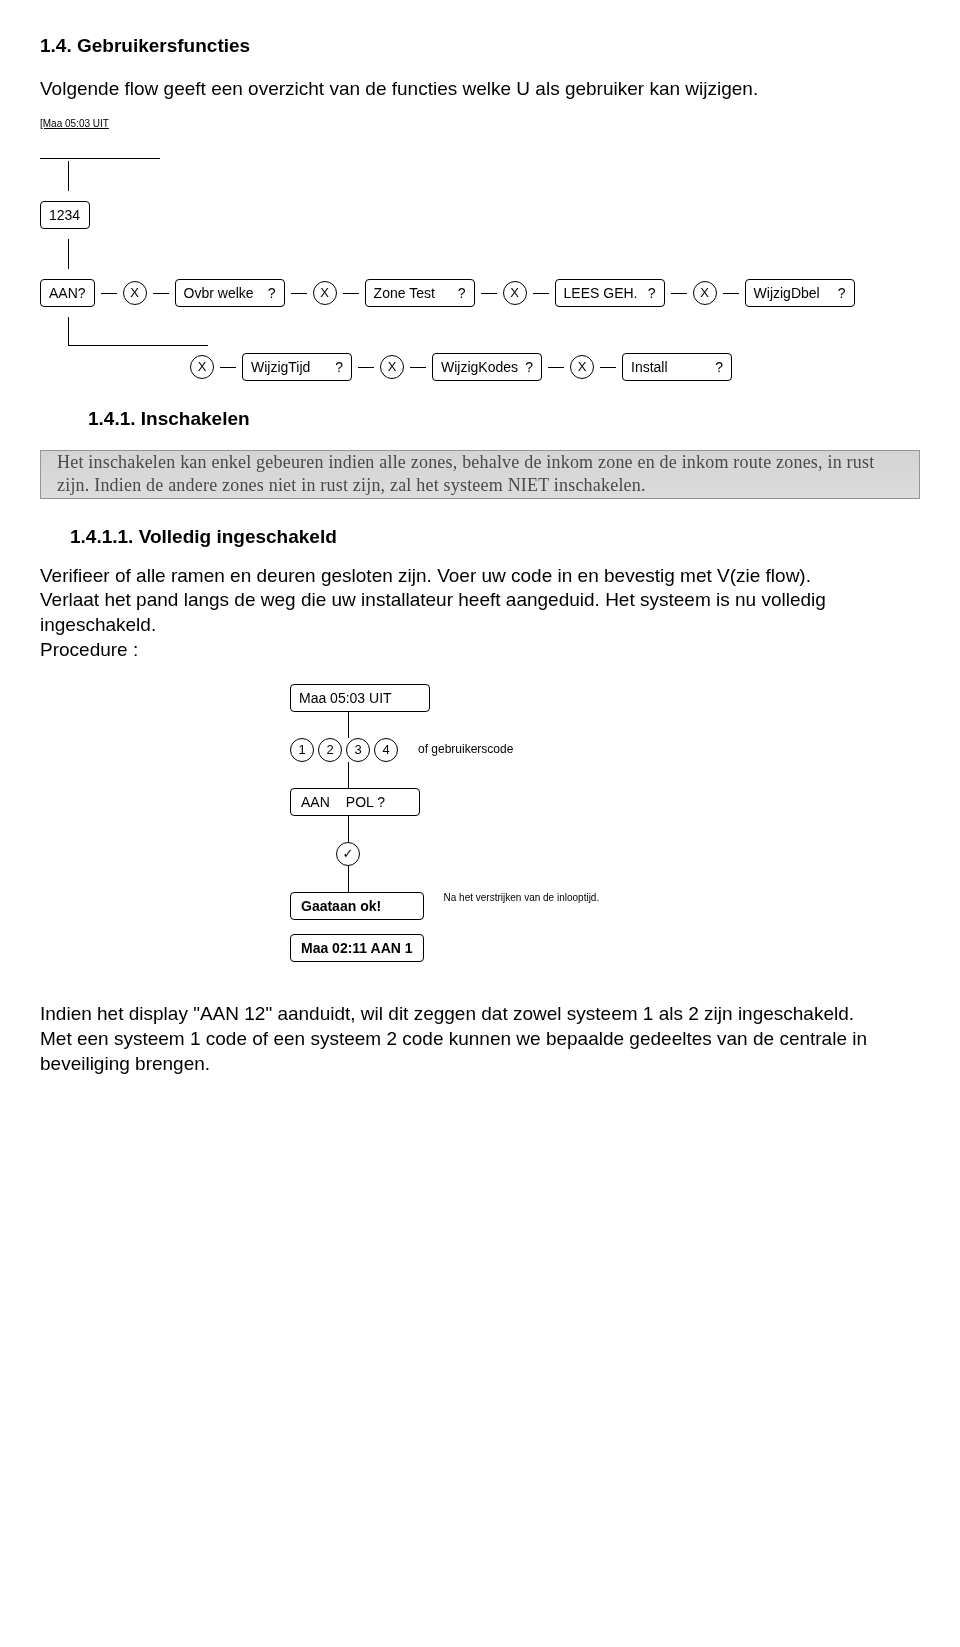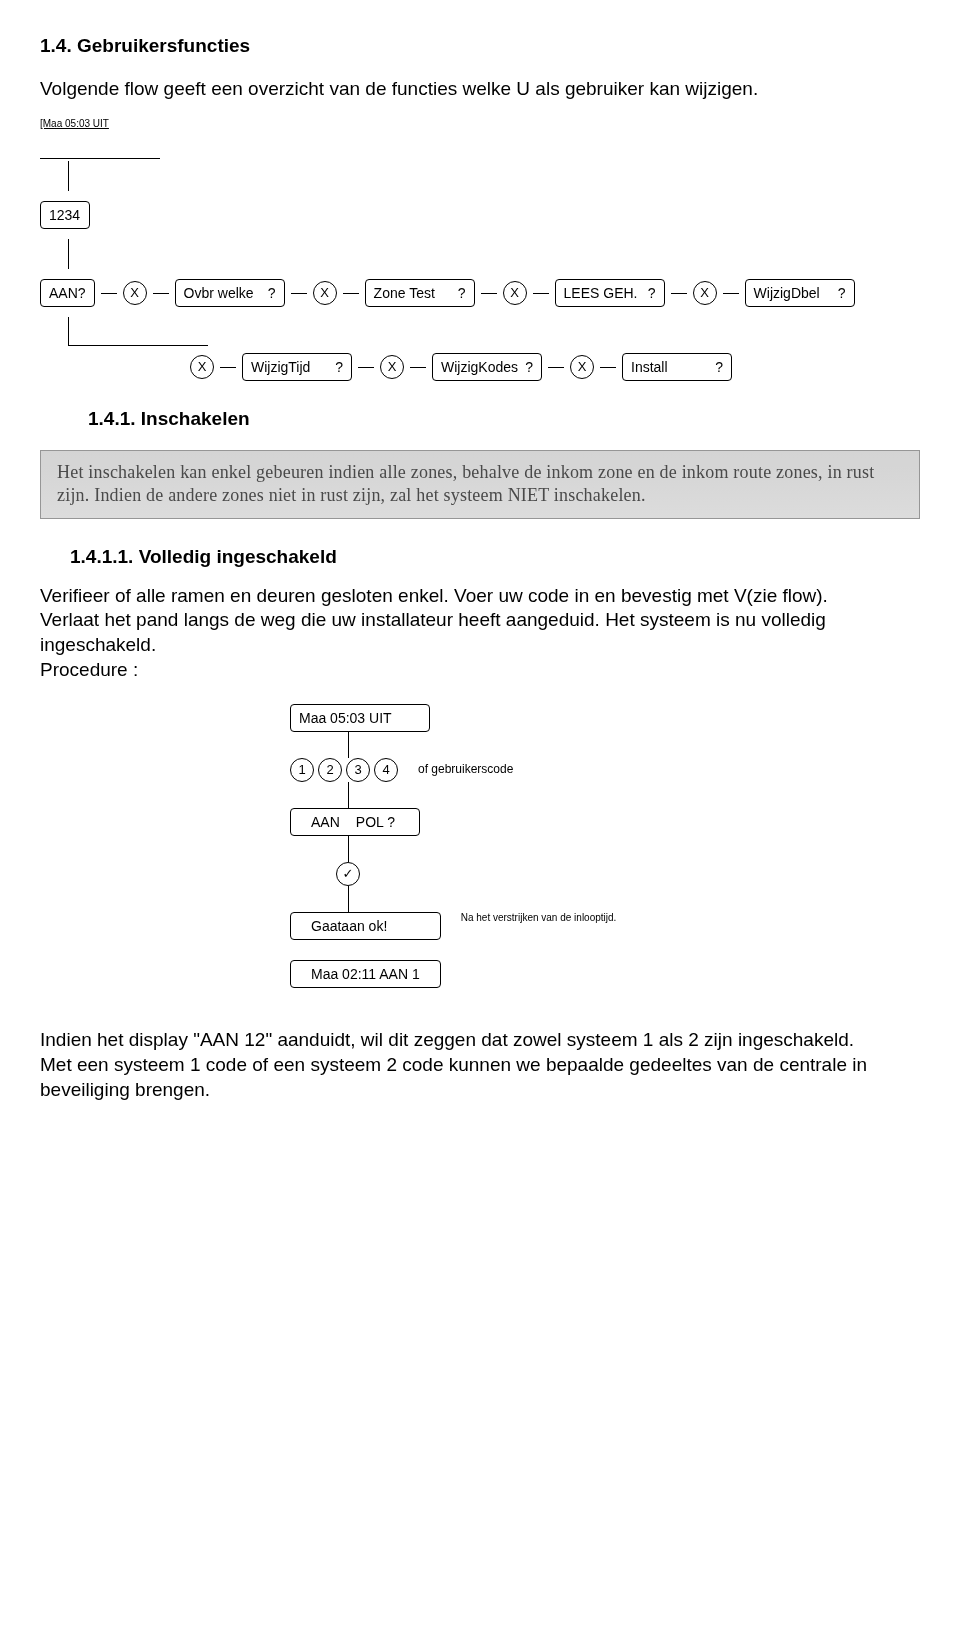--- a/index.html
+++ b/index.html
@@ -46,34 +46,34 @@
   .return-wrap .down { position:absolute; left: 28px; top:0; height: 28px; width:1px; background:#000; }
   .return-wrap .across { position:absolute; left: 28px; top:28px; height:1px; background:#000; width: 140px; }
   .return-row { display:flex; align-items:center; gap:6px; margin-left: 150px; margin-top: -14px; }
 
   .greybox {
     margin: 18px 0 26px 0;
     border: 1px solid #999;
     background: linear-gradient(#ddd,#e6e6e6);
     color: #444;
     font-family: Georgia, 'Times New Roman', serif;
-    padding: 10px 16px;
+    padding: 0 16px;
     font-size: 18px;
     letter-spacing: .2px;
     filter: contrast(.9);
   }
 
   
   .proc { margin: 22px 0 30px 250px; }
   .proc .node { display:flex; align-items:center; gap: 20px; text-align: right; }
   .proc .vline2 { width:1px; background:#000; height:26px; margin-left: 58px; }
   .proc .caption { font-size: 12px; }
   .proc .keys-row { display:flex; gap:4px; }
-  .proc .pill.p { min-width: 130px; justify-content: flex-start; gap: 16px; padding: 2px 20px; }
-  .proc .stack { display:flex; flex-direction:column; gap:20px; }
+  .proc .pill.p { min-width: 130px; justify-content: flex-start; gap: 16px; padding: 2px 10px; }
+  .proc .stack { display:flex; flex-direction:column; gap:14px;font-weight:bold; }
   .proc .sidecap { font-size: 10px; max-width: 190px; line-height:1.2; }
 
   .footer-para { margin-top: 40px; }
 </style>
 </head>
 <body>
 
 <div class="h2">1.4. Gebruikersfuncties</div>
 
 <div class="para">Volgende flow geeft een overzicht van de functies welke U als gebruiker kan wijzigen.</div>
@@ -152,21 +152,21 @@
       </span>
   </div>
 </div>
 
 <div class="h3">1.4.1. Inschakelen</div>
 
 <div class="greybox">Het inschakelen kan enkel gebeuren indien alle zones, behalve de inkom zone en de inkom route zones, in rust zijn. Indien de andere zones niet in rust zijn, zal het systeem NIET inschakelen.</div>
 
 <div class="h4">1.4.1.1. Volledig ingeschakeld</div>
 
-<div class="para" style="white-space:pre-line;">Verifieer of alle ramen en deuren gesloten enkel. Voer uw code in en bevestig met V(zie flow).
+<div class="para" style="white-space:pre-line;">Verifieer of alle ramen en deuren gesloten zijn. Voer uw code in en bevestig met V(zie flow).
 Verlaat het pand langs de weg die uw installateur heeft aangeduid. Het systeem is nu volledig ingeschakeld.
 Procedure :</div>
 
 <div class="proc">
   <div class="node">
     <span class="pill wide">Maa 05:03 UIT</span>
   </div>
   <div class="vline2"></div>
 
   <div class="node">

